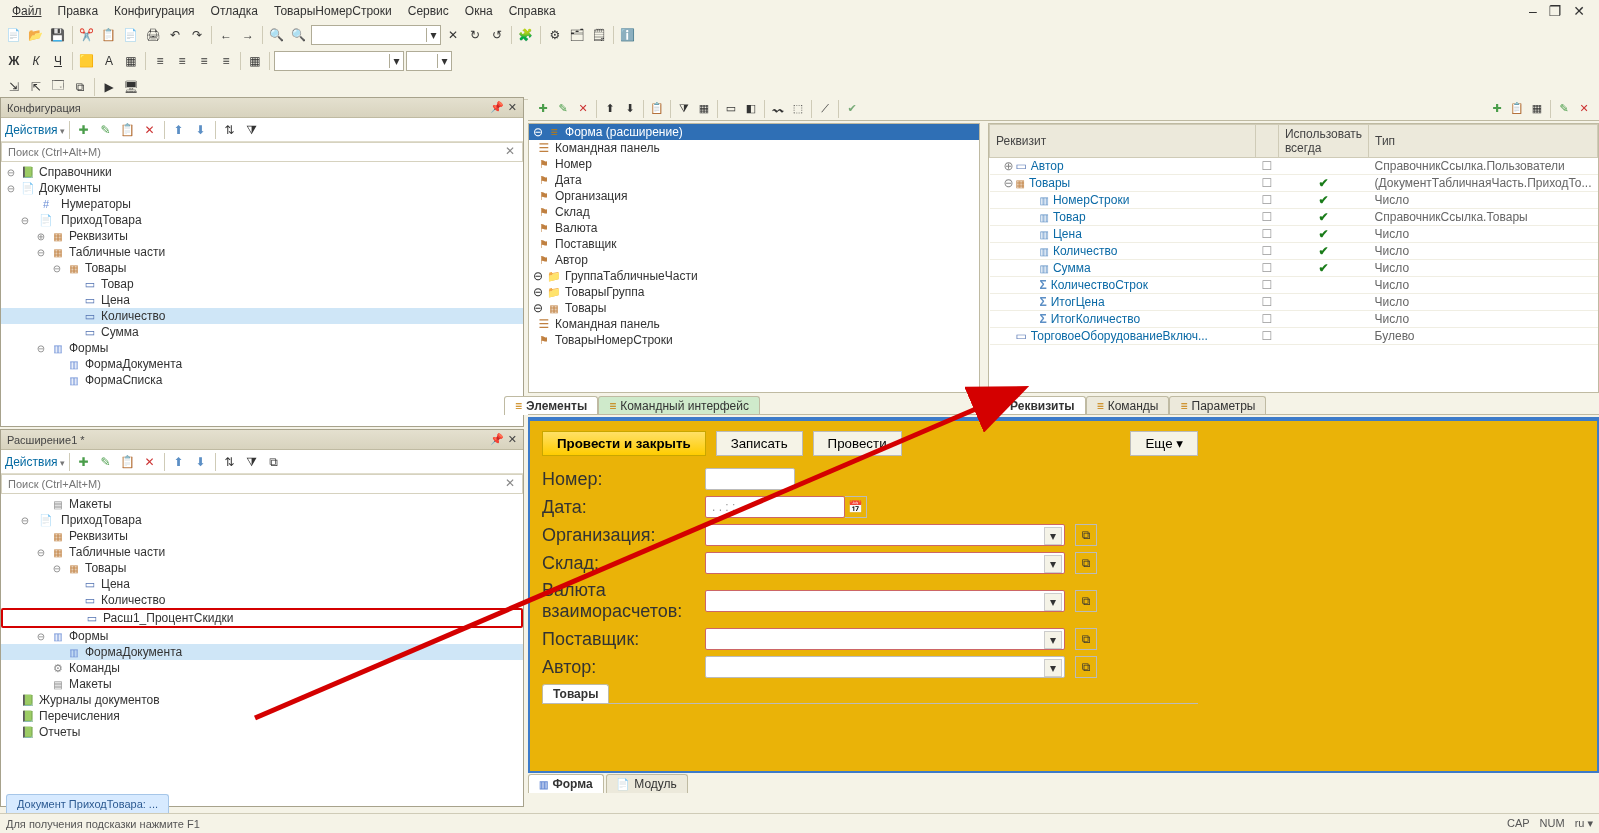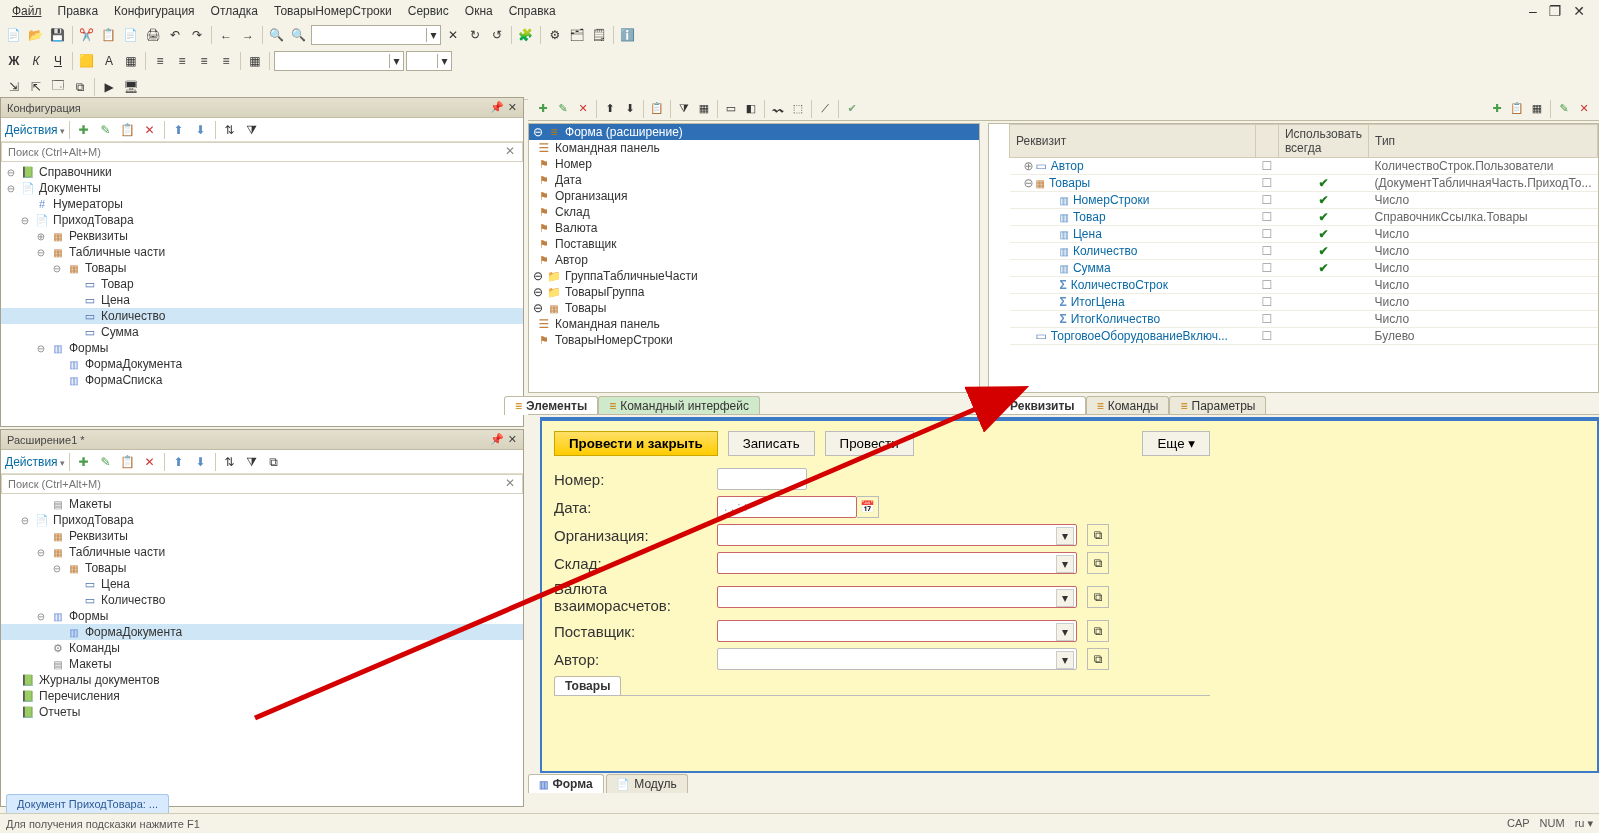--- a/index.html
+++ b/index.html
@@ -114,21 +114,21 @@
 .tree-node .exp {
   width: 12px; display: inline-flex; justify-content: center;
   color: #888; font-size: 10px;
 }
 .tree-node .ic {
   width: 14px; height: 14px;
   display: inline-flex; align-items: center; justify-content: center;
   font-size: 11px;
 }
 .tree-node .lbl { font-size: 12px; }
-.indent-1 { padding-left: 18px; }
+.indent-1 { padding-left: 18px; gap: 8px; }
 .indent-2 { padding-left: 34px; }
 .indent-3 { padding-left: 50px; }
 .indent-4 { padding-left: 66px; }
 .tree-node.highlight {
   border: 2px solid #d40000;
   border-radius: 2px;
 }
 
 
 .ic-book::before { content: "📗"; font-size: 11px; }
@@ -171,21 +171,20 @@
 }
 .tree-row.sel-blue { background: #2f6fb5; color: #fff; }
 .tree-row .ic { width: 14px; height: 14px; display: inline-flex; align-items:center; justify-content:center; }
 
 .attr-table {
   position: absolute;
   top: 26px; left: 988px; right: 0; height: 270px;
   border: 1px solid #bfbaa2;
   background: #fff;
   overflow: auto;
-  padding-left: 20px;
 }
 .attr-table table { width: 100%; border-collapse: collapse; font-size: 12px; }
 .attr-table th {
   background: #ece9db; text-align: left; padding: 2px 6px;
   border: 1px solid #cfcbb7; font-weight: normal; color: #444;
 }
 .attr-table td {
   padding: 1px 6px; border-bottom: 1px solid #f0eee3;
   white-space: nowrap;
 }
@@ -216,29 +215,28 @@
 .tabs-left-border, .tabs-right-border {
   position: absolute; height: 1px; background: #bfbaa2;
 }
 .tabs-left-border { top: 317px; left: 528px; width: 452px; }
 .tabs-right-border { top: 317px; left: 988px; right: 0; }
 
 
 .form-preview {
   position: absolute;
   top: 320px; left: 528px; right: 0; bottom: 34px;
-  background: #fef9c3;
+  background: #eab308;
   border: 2px solid #3d7bc9;
   border-top: 4px solid #3d7bc9;
   overflow: hidden;
-  margin-left: 12px;
 }
 .form-inner { padding: 10px 12px; max-width: 680px; position: relative; }
 .form-row { display: flex; align-items: center; margin-bottom: 6px; gap: 8px; }
-.form-row label { width: 155px; font-size: 15px; }
+.form-row label { width: 155px; font-size: 18px; }
 .form-row .inp, .form-row .ref {
   border: 1px solid #cc6666; border-radius: 2px;
   height: 22px; background: #fff;
   display: inline-flex; align-items: center;
 }
 .form-row .inp.gray { border-color: #bbb; }
 .form-row .inp { width: 90px; padding: 0 6px; }
 .form-row .date { display: inline-flex; }
 .form-row .date .inp { width: 140px; color: #999; }
 .form-row .date .cal { width: 22px; height: 22px; border: 1px solid #bbb; border-left:0; display:inline-flex;align-items:center;justify-content:center; cursor:pointer; }
@@ -534,20 +532,25 @@
         </div>
         <div class="tree-node indent-4">
           <span class="exp"></span>
           <span class="ic ic-rect"></span>
           <span class="lbl">Цена</span>
         </div>
         <div class="tree-node indent-4">
           <span class="exp"></span>
           <span class="ic ic-rect"></span>
           <span class="lbl">Количество</span>
+        </div>
+        <div class="tree-node indent-4 highlight">
+          <span class="exp"></span>
+          <span class="ic ic-rect"></span>
+          <span class="lbl">Расш1_ПроцентСкидки</span>
         </div>
         <div class="tree-node indent-2">
           <span class="exp">⊖</span>
           <span class="ic ic-form"></span>
           <span class="lbl">Формы</span>
         </div>
         <div class="tree-node indent-3 sel">
           <span class="exp"></span>
           <span class="ic ic-form"></span>
           <span class="lbl">ФормаДокумента</span>
@@ -693,21 +696,21 @@
         <th style="width:22px"></th>
         <th style="width:80px">Использовать всегда</th>
         <th>Тип</th>
       </tr>
         </thead>
       <tbody id="attr-body">
           <tr>
             <td style="padding-left:14px"><span class="exp" style="display:inline-block;width:12px;color:#888">⊕</span><span class="ic ic ic-rect"></span><span class="attr-link">Автор</span></td>
     <td style="text-align:center"><span class="chk-bad">☐</span></td>
     <td style="text-align:center"><span class=""></span></td>
-    <td style="color:#666">КоличествоСтрок.Пользователи</td>
+    <td style="color:#666">СправочникСсылка.Пользователи</td>
           </tr>
           <tr>
             <td style="padding-left:14px"><span class="exp" style="display:inline-block;width:12px;color:#888">⊖</span><span class="ic ic ic-bar"></span><span class="attr-link">Товары</span></td>
     <td style="text-align:center"><span class="chk-bad">☐</span></td>
     <td style="text-align:center"><span class="chk">✔</span></td>
     <td style="color:#666">(ДокументТабличнаяЧасть.ПриходТо...</td>
           </tr>
           <tr>
             <td style="padding-left:38px"><span class="exp" style="display:inline-block;width:12px;color:#888"></span><span class="ic ic ic-col"></span><span class="attr-link">НомерСтроки</span></td>
     <td style="text-align:center"><span class="chk-bad">☐</span></td>

